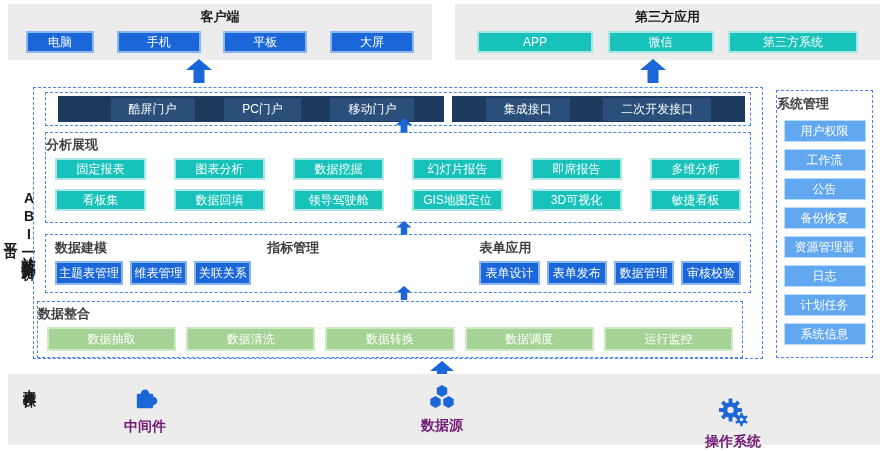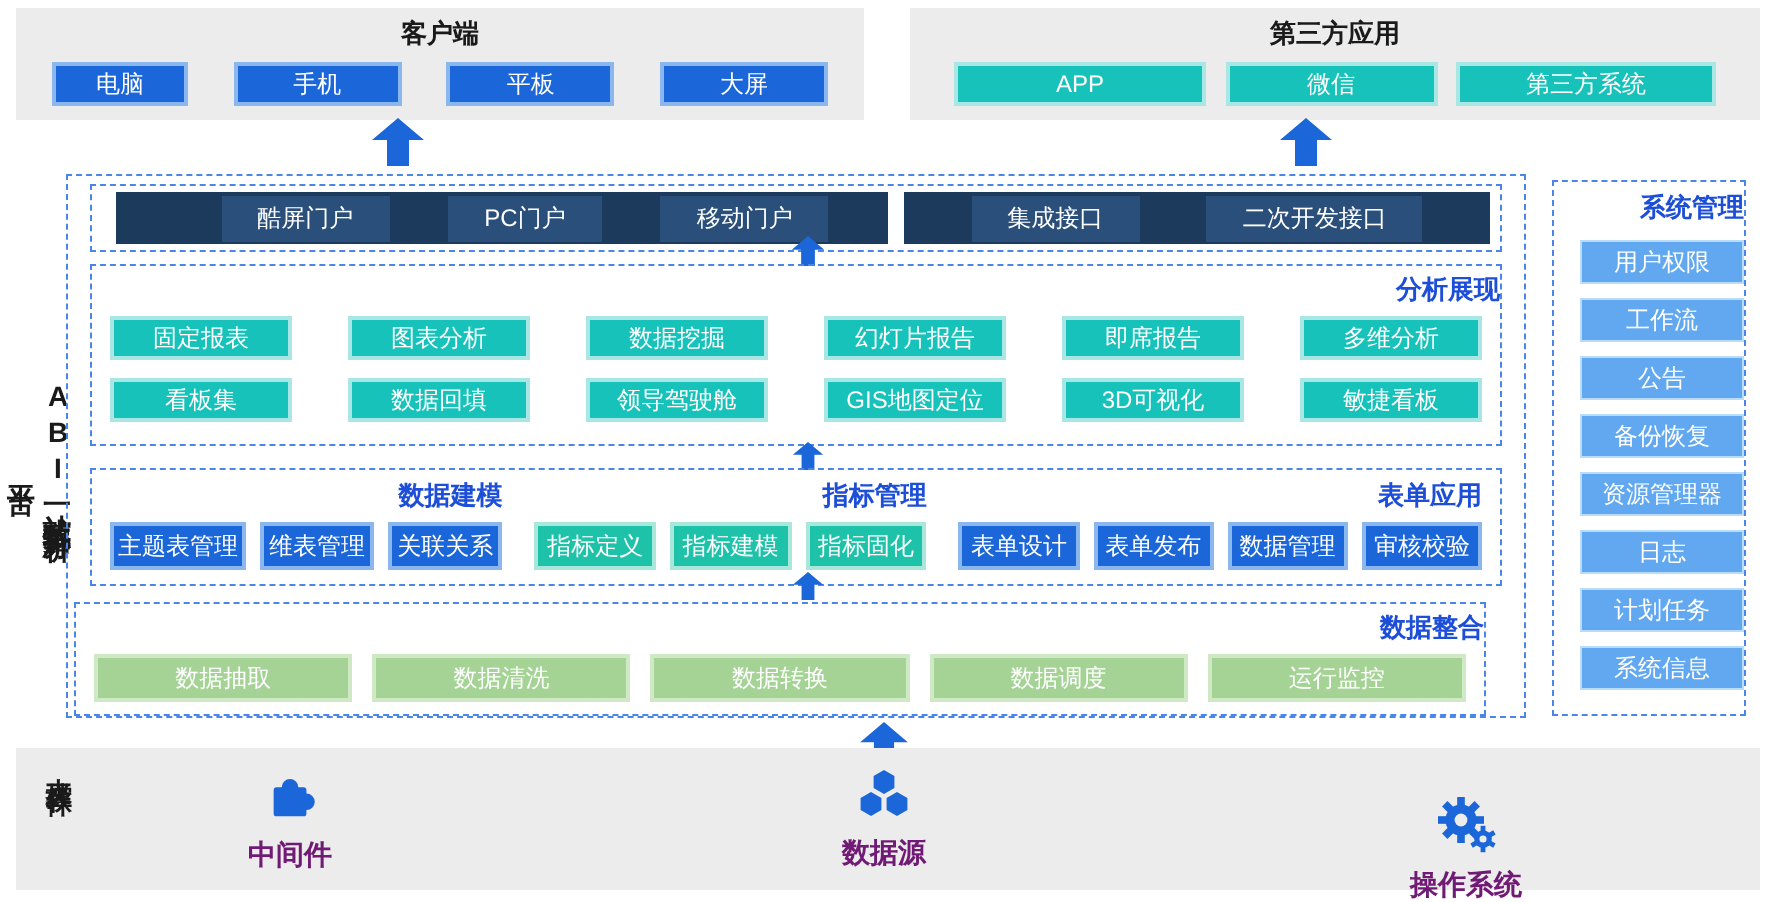--- a/index.html
+++ b/index.html
@@ -13,37 +13,37 @@
   .btn{display:flex;align-items:center;justify-content:center;color:#fff;font-size:12px;
        box-sizing:border-box;white-space:nowrap;height:22px;}
   .b-blue{background:#1b66d9;border:2px solid #8ab7ee;}
   .b-teal{background:#16c2ba;border:2px solid #a8e7e3;}
   .b-teal2{background:#1ec2a9;border:2px solid #a8e7d9;}
   .b-green{background:#a4d395;border:2px solid #cfe9c4;}
   .b-lblue{background:#61a8f0;border:1px solid #b9dcfa;}
 
   .dash{position:absolute;border:1px dashed #4a86e8;box-sizing:border-box;}
 
-  .hdr{font-weight:bold;font-size:13px;color:#1d4ed8;text-align:right;}
+  .hdr{font-weight:bold;font-size:13px;color:#404040;text-align:left;}
 
   .navybar{background:#1b3a5c;height:26px;display:flex;align-items:center;
            justify-content:space-evenly;}
   .navy-item{background:#2a4f7a;color:#fff;font-size:12px;padding:3px 18px;white-space:nowrap;}
 
   .row6{display:flex;gap:28px;padding:0 9px;}
   .row6 .btn{flex:1;}
   .row5{display:flex;gap:10px;padding:0 9px;margin-top:4px;}
   .row5 .btn{flex:1;height:24px;}
 
   .mid-wrap{display:flex;gap:16px;padding:4px 9px 0 9px;box-sizing:border-box;height:100%;}
   .mid-group{display:flex;flex-direction:column;}
   .mid-btns{display:flex;gap:7px;margin-top:4px;}
   .mid-btns .btn{flex:1;height:24px;padding:0 2px;}
 
-  .side-btns{display:flex;flex-direction:column;align-items:flex-end;gap:7px;margin-top:7px;}
+  .side-btns{display:flex;flex-direction:column;align-items:center;gap:7px;margin-top:7px;}
   .side-btns .btn{width:82px;height:22px;}
 
   .vtext{writing-mode:vertical-rl;text-orientation:upright;font-weight:bold;
          font-size:14px;color:#1a1a1a;letter-spacing:2px;}
 
   .arrow{position:absolute;}
   .support-item{position:absolute;width:80px;text-align:center;}
   .support-label{font-weight:bold;font-size:14px;color:#701a75;margin-top:2px;}
 </style>
 </head>
@@ -65,21 +65,21 @@
       <div class="btn b-blue" style="width:68px;">电脑</div>
       <div class="btn b-blue" style="width:84px;">手机</div>
       <div class="btn b-blue" style="width:84px;">平板</div>
       <div class="btn b-blue" style="width:84px;">大屏</div>
     </div>
   </div>
 
   <div class="panel" style="left:455px;top:4px;width:425px;height:56px;">
     <div class="panel-title">第三方应用</div>
     <div class="panel-btn-row" style="padding:0 22px;">
-      <div class="btn b-teal" style="width:126px;">APP</div>
+      <div class="btn b-teal" style="width:116px;">APP</div>
       <div class="btn b-teal" style="width:106px;">微信</div>
       <div class="btn b-teal" style="width:130px;">第三方系统</div>
     </div>
   </div>
 
   <svg class="arrow" style="left:186px;top:58px;" width="26" height="26">
       <use href="#up-arrow"></use>
     </svg>
   <svg class="arrow" style="left:640px;top:58px;" width="26" height="26">
       <use href="#up-arrow"></use>
@@ -137,25 +137,20 @@
       <div class="mid-group" style="flex:3;">
         <div class="hdr">数据建模</div>
         <div class="mid-btns">
           <div class="btn b-blue">主题表管理</div>
           <div class="btn b-blue">维表管理</div>
           <div class="btn b-blue">关联关系</div>
         </div>
       </div>
       <div class="mid-group" style="flex:3;">
         <div class="hdr">指标管理</div>
-        <div class="mid-btns">
-          <div class="btn b-teal2">指标定义</div>
-          <div class="btn b-teal2">指标建模</div>
-          <div class="btn b-teal2">指标固化</div>
-        </div>
       </div>
       <div class="mid-group" style="flex:4;">
         <div class="hdr">表单应用</div>
         <div class="mid-btns">
           <div class="btn b-blue">表单设计</div>
           <div class="btn b-blue">表单发布</div>
           <div class="btn b-blue">数据管理</div>
           <div class="btn b-blue">审核校验</div>
         </div>
       </div>

